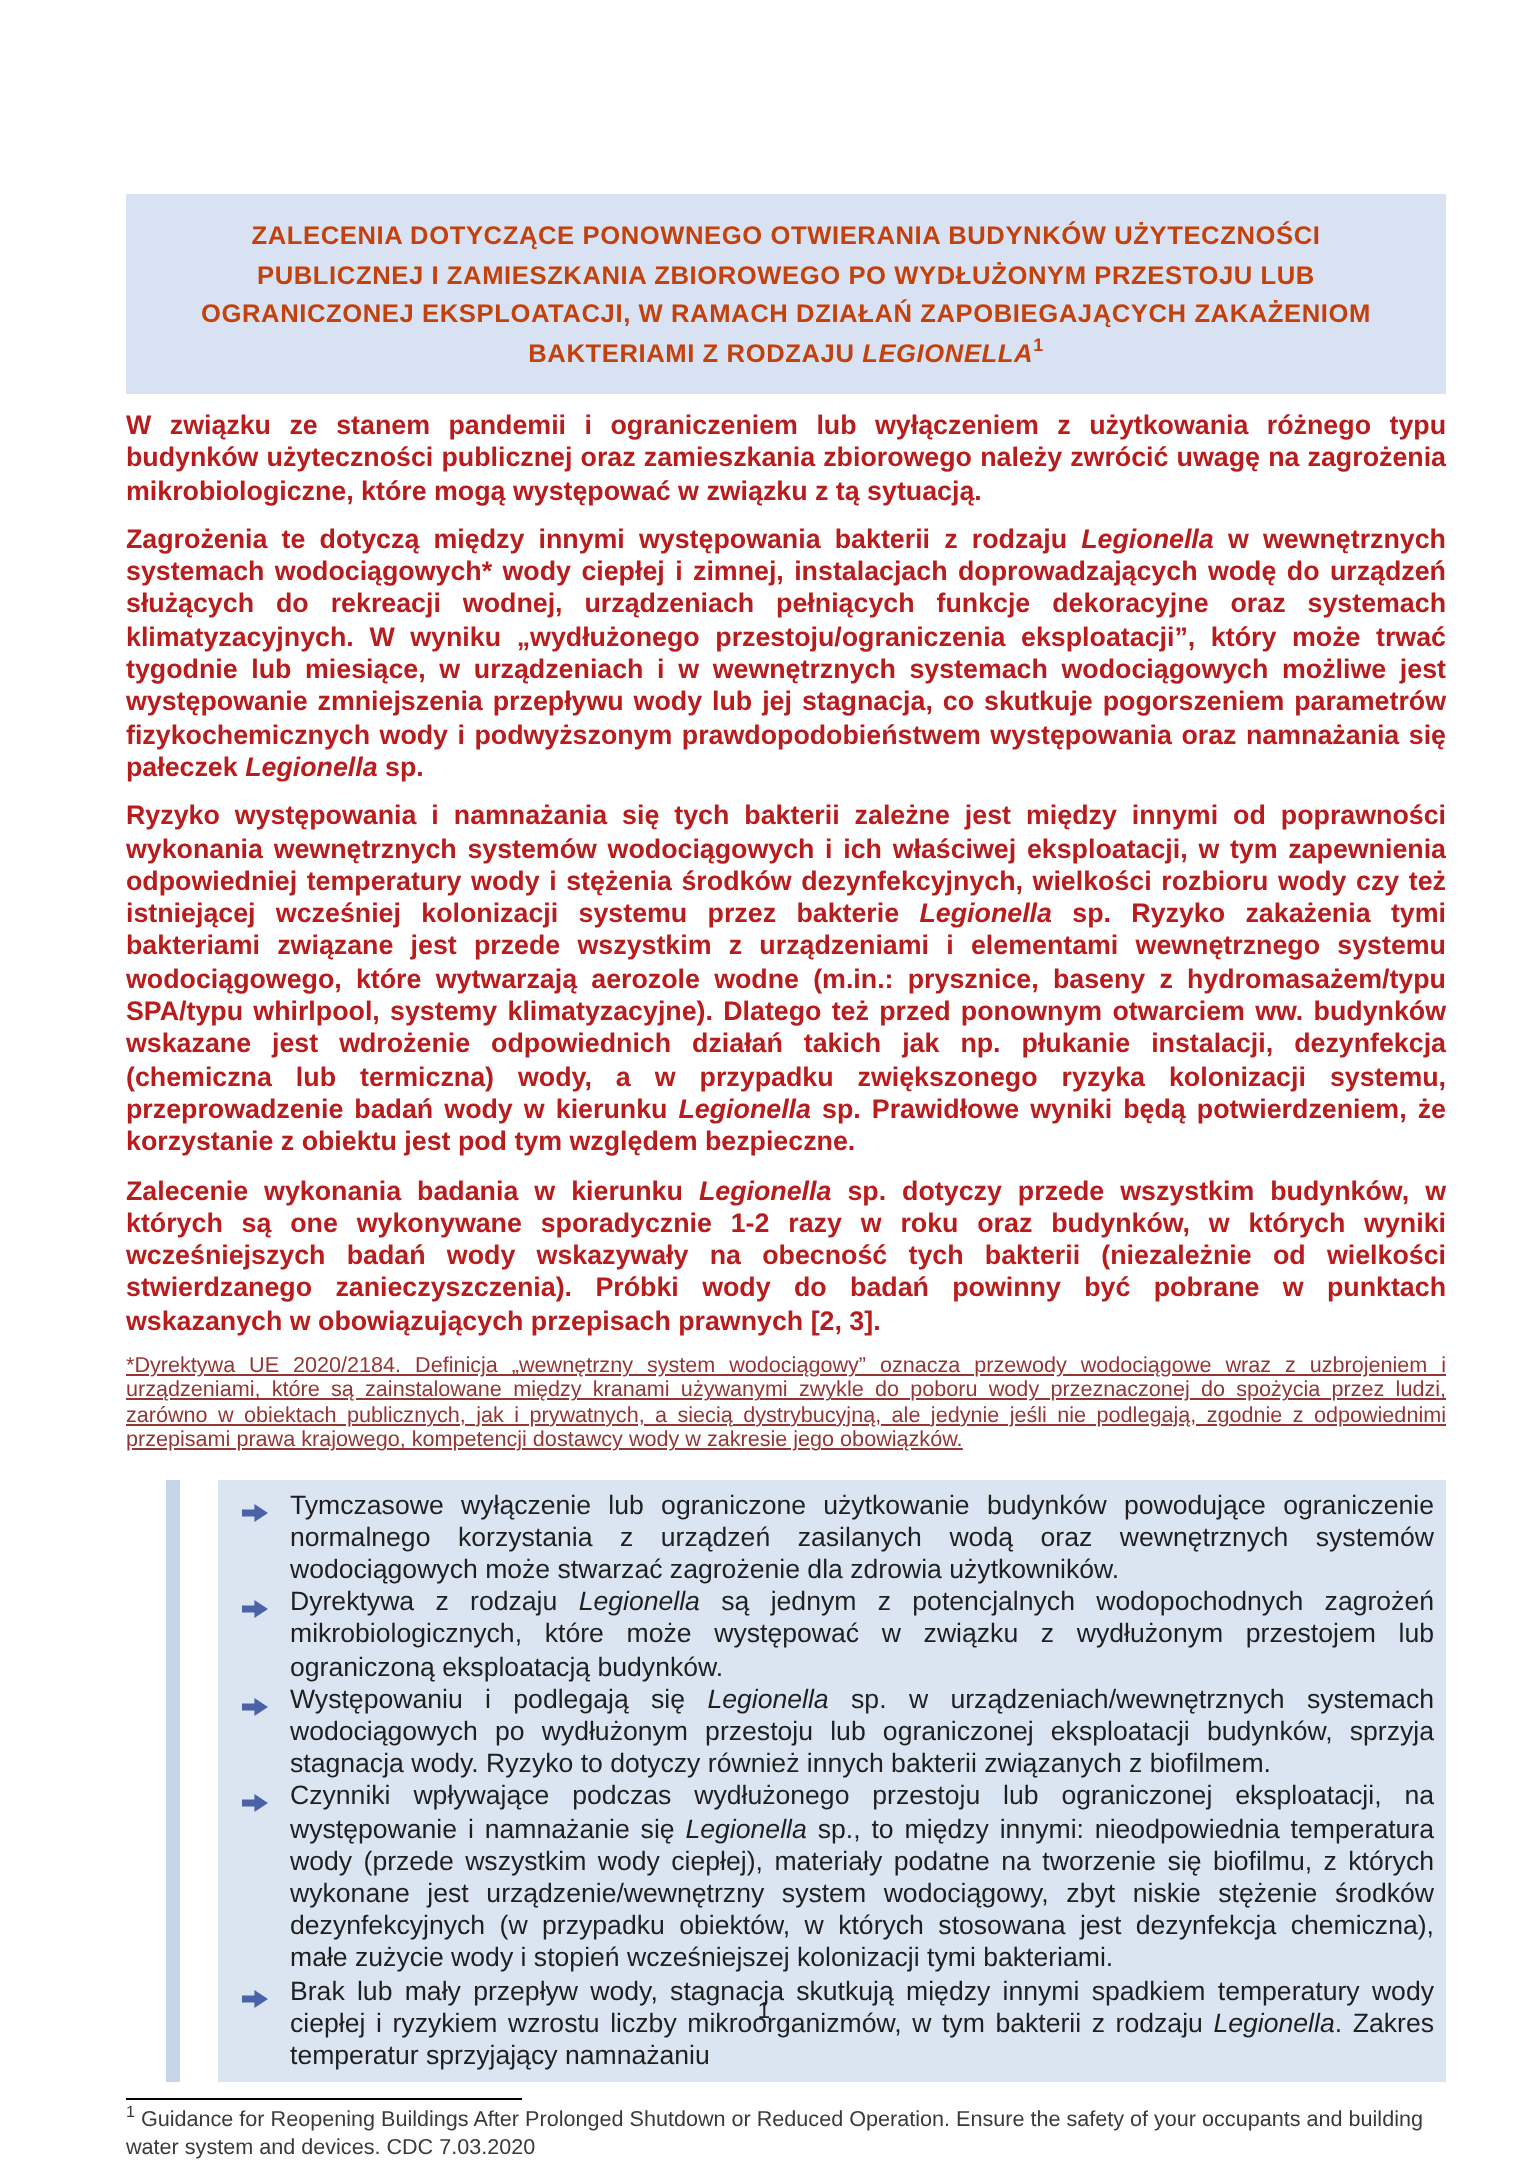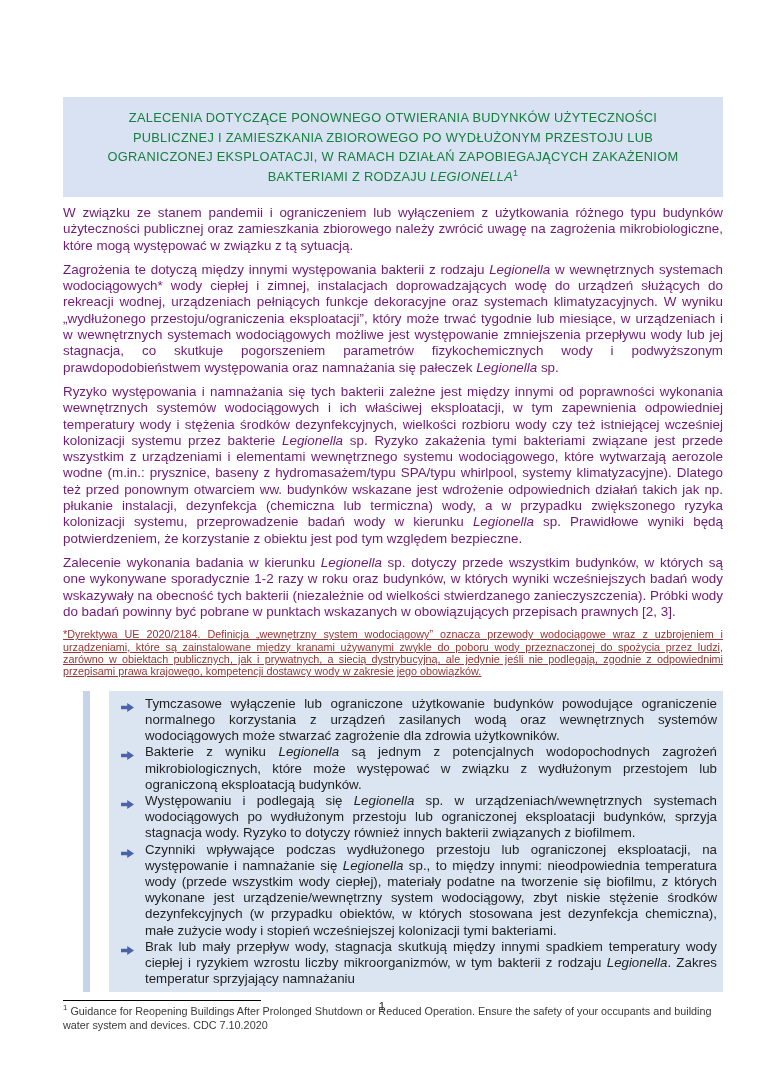--- a/index.html
+++ b/index.html
@@ -16,36 +16,37 @@
     overflow: hidden;
   }
   .doc {
     position: absolute;
     left: 63px;
     top: 97px;
     width: 660px;
   }
   .title-box {
     background: #d9e2f3;
-    color: #15803d;
-    font-weight: normal;
+    color: #c2410c;
+    font-weight: bold;
     text-align: center;
     font-size: 12.8px;
     line-height: 19.5px;
     letter-spacing: 0.3px;
     padding: 11px 26px;
     box-sizing: border-box;
   }
   .title-box sup { font-size: 9px; }
   p.body-par {
     font-size: 13.4px;
     line-height: 16.3px;
     text-align: justify;
     margin: 8px 0;
-    color: #701a75;
+    color: #b91c1c;
+    font-weight: bold;
   }
   .star-footnote {
     color: #943634;
     font-size: 10.8px;
     line-height: 12.4px;
     text-align: justify;
     margin: 6px 0 0 0;
   }
   .star-footnote span { text-decoration: underline; margin-top: 32px; }
   .bullet-section {
@@ -134,21 +135,21 @@
         </span>
         <span class="txt"><span>Tymczasowe wyłączenie lub ograniczone użytkowanie budynków powodujące ograniczenie normalnego korzystania z urządzeń zasilanych wodą oraz wewnętrznych systemów wodociągowych może stwarzać zagrożenie dla zdrowia użytkowników.</span></span>
       </div>
 
       <div class="bullet-item">
         <span class="bullet-icon">
           <svg width="13" height="9" viewBox="0 0 13 9">
               <path d="M0 2.7 H6.2 V0 L13 4.5 L6.2 9 V6.3 H0 Z" fill="#4a63a8"></path>
             </svg>
         </span>
-        <span class="txt"><span>Bakterie z wyniku </span><span class="it">Legionella</span><span> są jednym z potencjalnych wodopochodnych zagrożeń mikrobiologicznych, które może występować w związku z wydłużonym przestojem lub ograniczoną eksploatacją budynków.</span></span>
+        <span class="txt"><span>Dyrektywa z rodzaju </span><span class="it">Legionella</span><span> są jednym z potencjalnych wodopochodnych zagrożeń mikrobiologicznych, które może występować w związku z wydłużonym przestojem lub ograniczoną eksploatacją budynków.</span></span>
       </div>
 
       <div class="bullet-item">
         <span class="bullet-icon">
           <svg width="13" height="9" viewBox="0 0 13 9">
               <path d="M0 2.7 H6.2 V0 L13 4.5 L6.2 9 V6.3 H0 Z" fill="#4a63a8"></path>
             </svg>
         </span>
         <span class="txt"><span>Występowaniu i podlegają się </span><span class="it">Legionella</span><span> sp. w urządzeniach/wewnętrznych systemach wodociągowych po wydłużonym przestoju lub ograniczonej eksploatacji budynków, sprzyja stagnacja wody. Ryzyko to dotyczy również innych bakterii związanych z biofilmem.</span></span>
       </div>
@@ -169,17 +170,17 @@
             </svg>
         </span>
         <span class="txt"><span>Brak lub mały przepływ wody, stagnacja skutkują między innymi spadkiem temperatury wody ciepłej i ryzykiem wzrostu liczby mikroorganizmów, w tym bakterii z rodzaju </span><span class="it">Legionella</span><span>. Zakres temperatur sprzyjający namnażaniu</span></span>
       </div>
 
     </div>
   </div>
 
   <hr class="footnote-sep">
 
-  <div class="footnote"><sup>1</sup><span> Guidance for Reopening Buildings After Prolonged Shutdown or Reduced Operation. Ensure the safety of your occupants and building water system and devices. CDC 7.10.2020</span></div>
+  <div class="footnote"><sup>1</sup><span> Guidance for Reopening Buildings After Prolonged Shutdown or Reduced Operation. Ensure the safety of your occupants and building water system and devices. CDC 7.03.2020</span></div>
 
 </div>
 
 <div class="page-num">1</div>
 
 </body></html>

